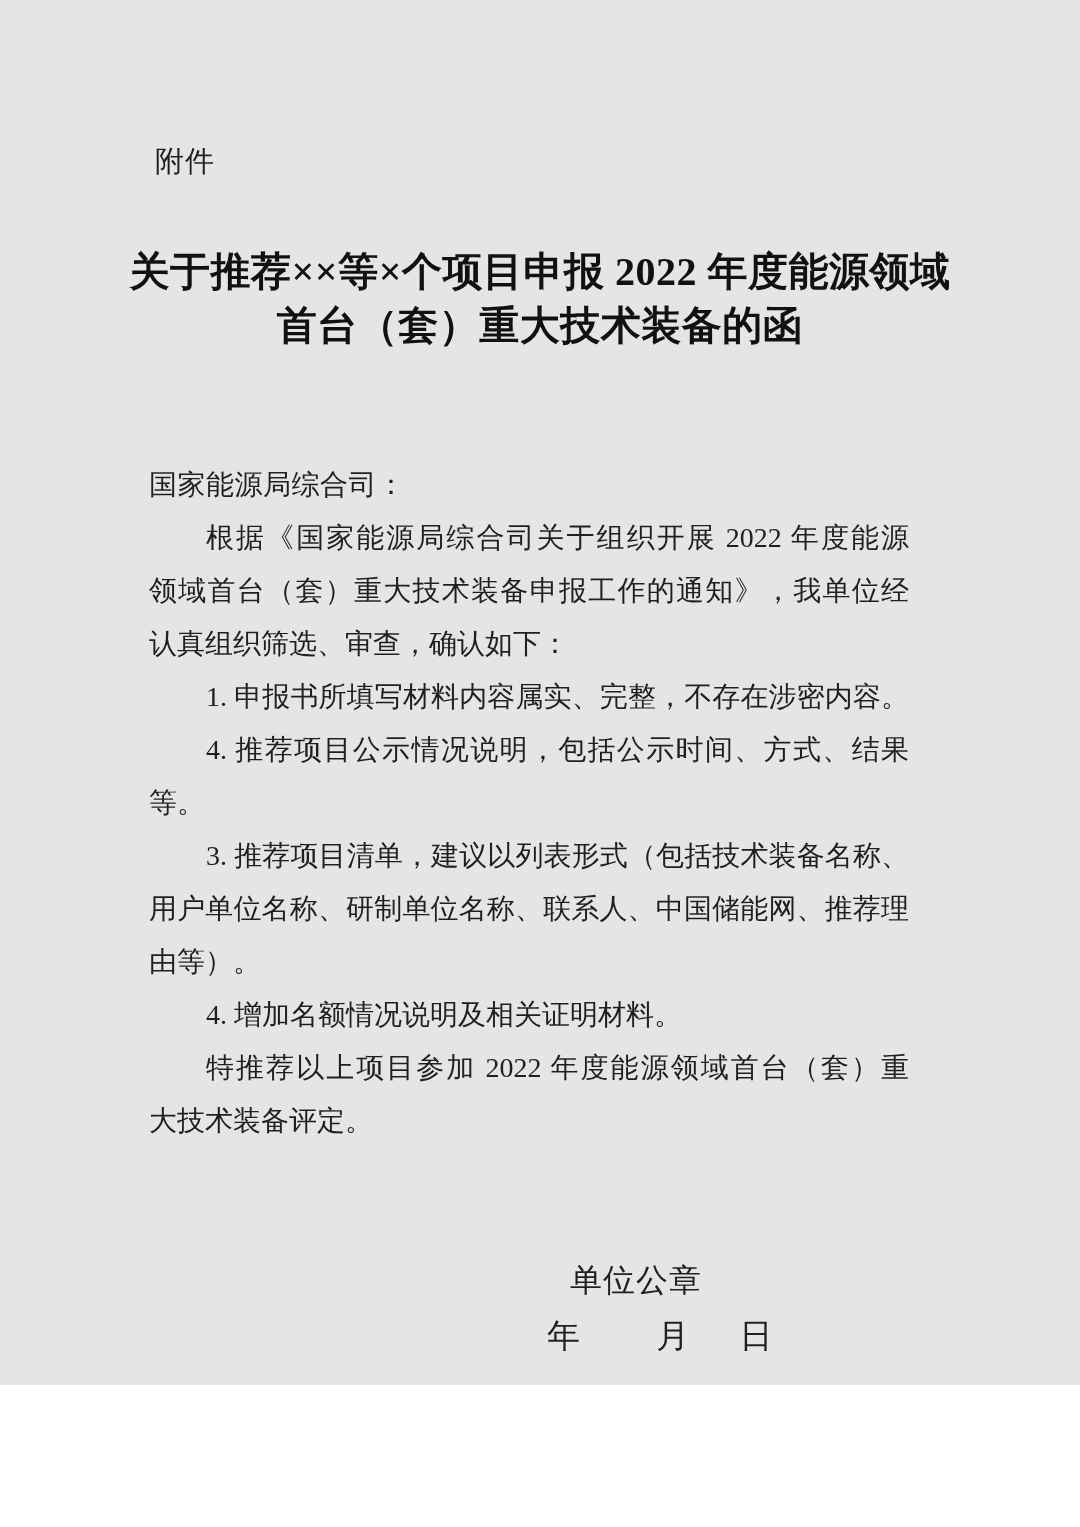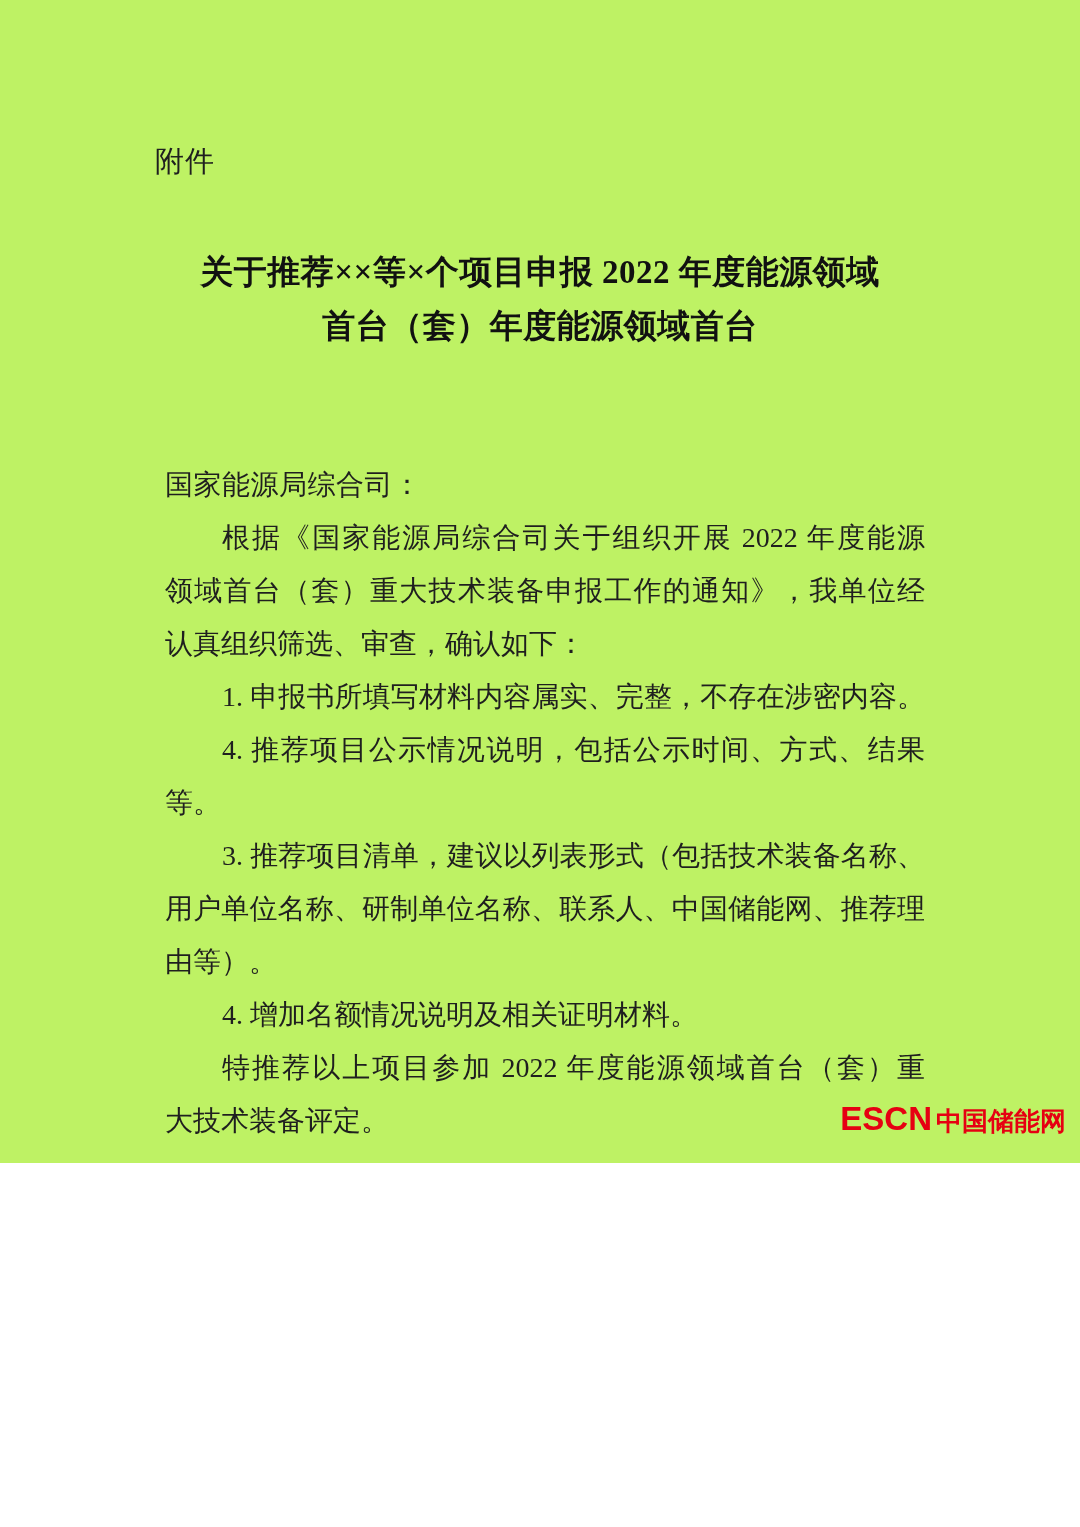--- a/index.html
+++ b/index.html
@@ -3,22 +3,22 @@
 <meta charset="utf-8">
 <style>
   html, body {
     margin: 0;
     padding: 0;
     background: #ffffff;
   }
   .page {
     position: relative;
     width: 1080px;
-    height: 1163px;
-    background: #bef264;
+    height: 1385px;
+    background: #e5e5e5;
     font-family: "Liberation Serif", "DejaVu Serif", serif;
     color: #1f1f1f;
     overflow: hidden;
     text-decoration: underline;
   }
   .attachment {
     position: absolute;
     left: 155px;
     top: 142px;
     font-size: 29px;
@@ -26,35 +26,35 @@
     letter-spacing: 1px;
   }
   .title-block {
     position: absolute;
     left: 80px;
     right: 80px;
     top: 245px;
     text-align: center;
   }
   .title-line {
-    font-size: 33px;
+    font-size: 40px;
     font-weight: 900;
     line-height: 54px;
     letter-spacing: 0.5px;
     color: #111111;
   }
   .subtitle {
     font-size: 27px;
     line-height: 54px;
     font-style: italic;
     color: #222222;
   }
   .body {
     position: absolute;
-    left: 165px;
+    left: 149px;
     top: 458px;
     width: 760px;
     font-size: 28px;
     line-height: 53px;
   }
   .ln { display: block; }
   
   .jl {
     text-align: justify;
     text-align-last: justify;
@@ -103,21 +103,21 @@
 </style>
 </head>
 <body>
 
 <div class="page">
 
   <div class="attachment">附件</div>
 
   <div class="title-block">
     <div class="title-line">关于推荐××等×个项目申报 2022 年度能源领域</div>
-    <div class="title-line">首台（套）年度能源领域首台</div>
+    <div class="title-line">首台（套）重大技术装备的函</div>
   </div>
 
   <div class="body">
     <div class="ln salutation">国家能源局综合司：</div>
 
     <div class="ln jl ind">根据《国家能源局综合司关于组织开展 2022 年度能源</div>
     <div class="ln jl">领域首台（套）重大技术装备申报工作的通知》，我单位经</div>
     <div class="ln">认真组织筛选、审查，确认如下：</div>
 
     <div class="ln jl ind">1. 申报书所填写材料内容属实、完整，不存在涉密内容。</div>
@@ -136,18 +136,14 @@
   </div>
 
   <div class="seal">单位公章</div>
 
   <div class="date">
     <span class="y">年</span>
     <span class="m">月</span>
     <span class="d">日</span>
   </div>
 
-  <div class="logo">
-    <span class="logo-en">ESCN</span>
-    <span class="logo-cn">中国储能网</span>
-  </div>
 
 </div>
 
 </body></html>

